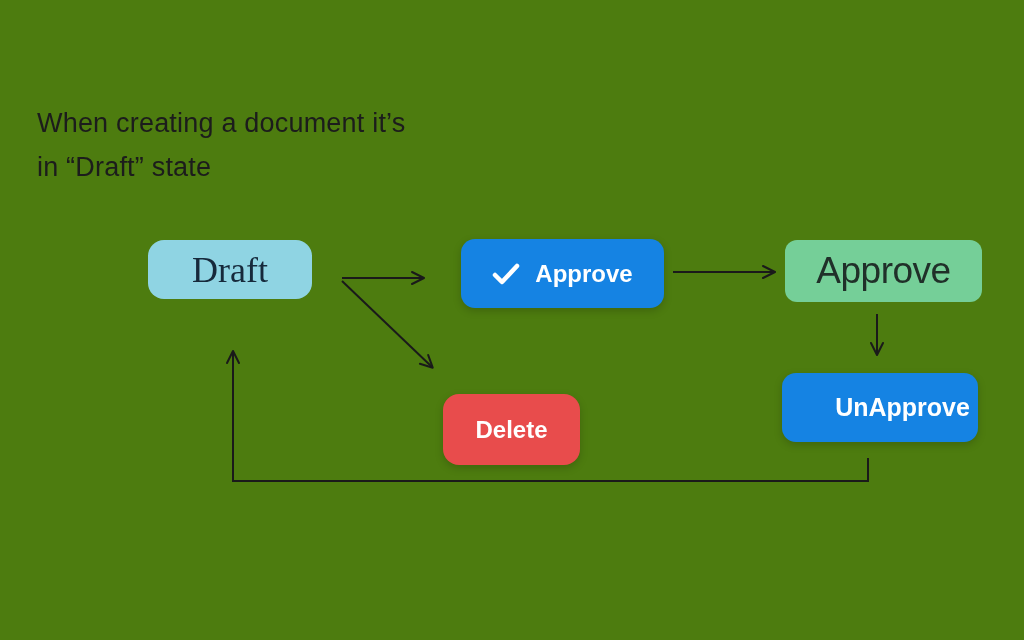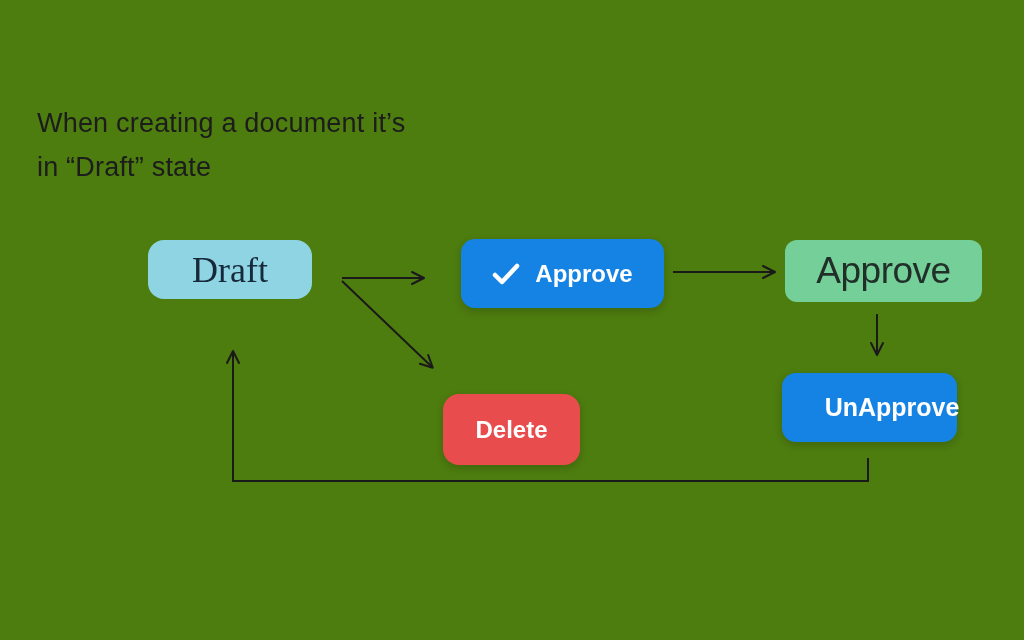--- a/index.html
+++ b/index.html
@@ -61,21 +61,21 @@
   .node-delete {
     left: 443px; top: 371px; width: 137px; height: 71px;
     border-radius: 16px;
     font-size: 24px;
     font-weight: bold;
     box-shadow: 0 3px 8px rgba(0,0,0,0.18);
     cursor: pointer;
     margin-top: 23px;
   }
   .node-unapprove {
-    left: 782px; top: 373px; width: 175px; height: 69px;
+    left: 782px; top: 373px; width: 196px; height: 69px;
     border-radius: 14px;
     font-size: 25px;
     font-weight: bold;
     box-shadow: 0 3px 8px rgba(0,0,0,0.18);
     cursor: pointer;
     padding-left: 45px;
   }
   .check-icon {
     display: inline-flex;
     align-items: center;

